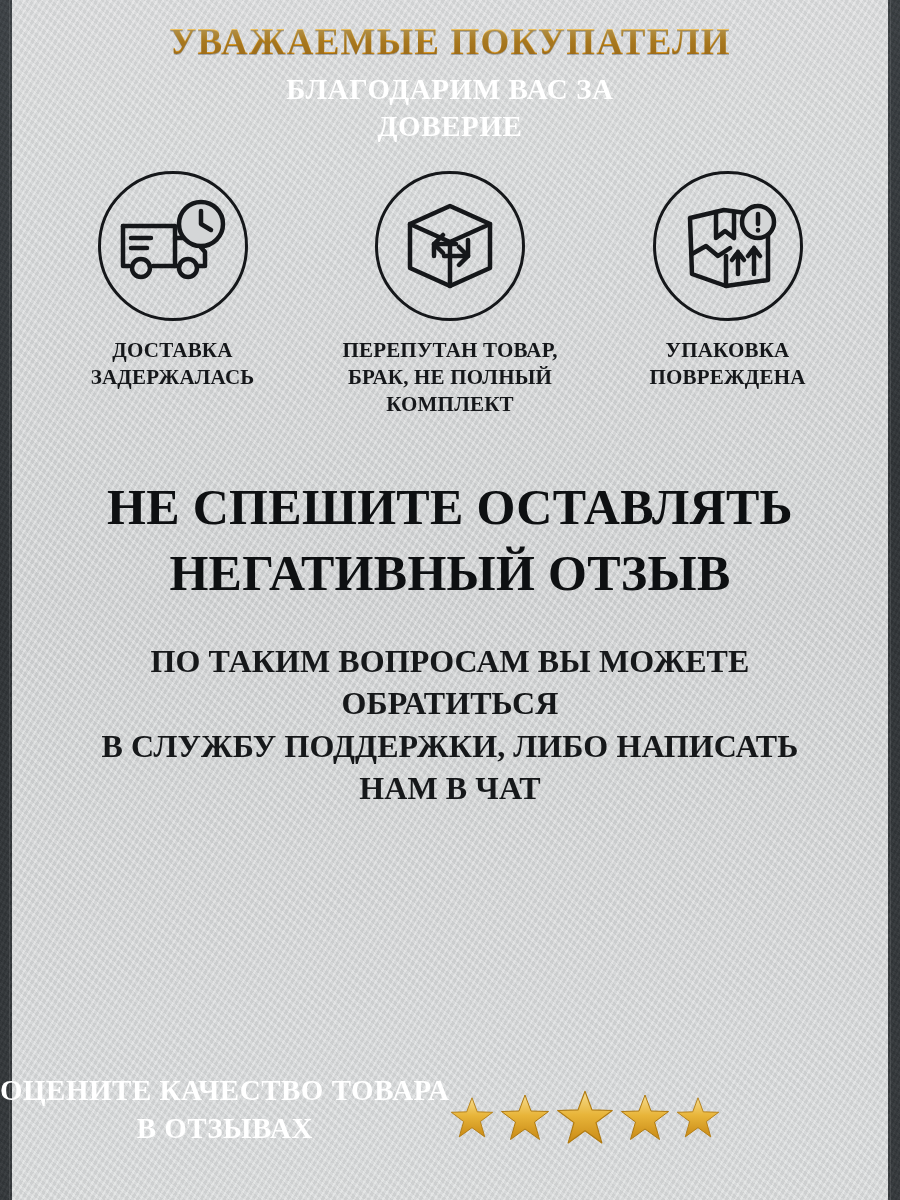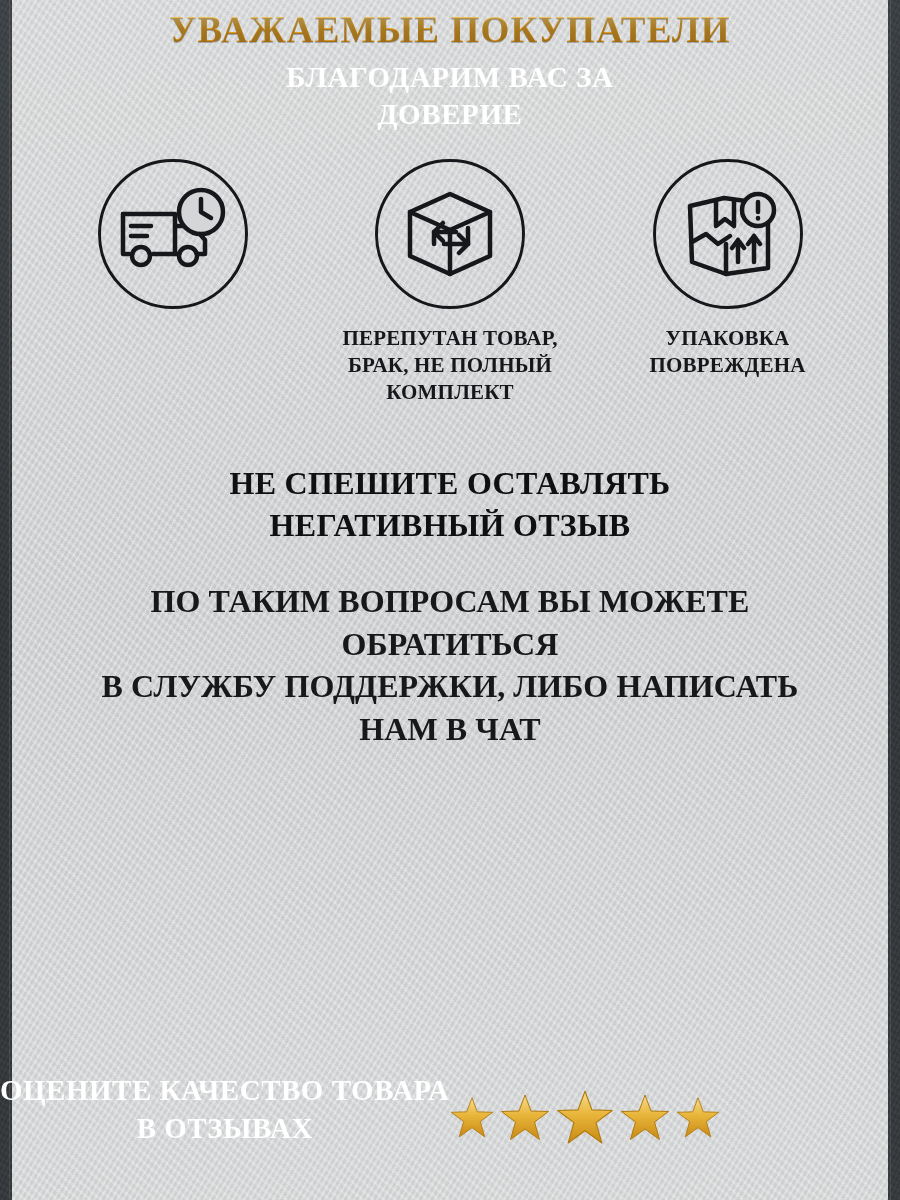--- a/index.html
+++ b/index.html
@@ -54,21 +54,21 @@
     inset: 0;
     display: flex;
     flex-direction: column;
     align-items: center;
   }
 
   
   .header {
     width: 100%;
     text-align: center;
-    padding-top: 8px;
+    padding-top: 20px;
   }
   .title-gold {
     font-size: 37px;
     font-weight: bold;
     letter-spacing: 1.2px;
     color: #e8a830;
     background: linear-gradient(180deg, #f6d98a 0%, #e0a12a 48%, #c9861c 100%);
     -webkit-background-clip: text;
     background-clip: text;
     -webkit-text-fill-color: transparent;
@@ -128,21 +128,21 @@
     color: #15171a;
     line-height: 1.28;
     letter-spacing: 0.2px;
   }
 
   
   .big-heading {
     margin-top: 56px;
     width: 780px;
     text-align: center;
-    font-size: 32px;
+    font-size: 50px;
     font-weight: bold;
     color: #0e1012;
     line-height: 1.32;
     letter-spacing: 0.3px;
   }
 
   
   .support {
     margin-top: 34px;
     width: 790px;
@@ -210,20 +210,24 @@
           <path d="M6 30 L58 30 L58 70 L36 70"></path>
           <path d="M58 42 L76 42 L88 56 L88 70 L80 70"></path>
           <path d="M58 70 L62 70"></path>
           <circle cx="24" cy="72" r="9"></circle>
           <circle cx="71" cy="72" r="9"></circle>
           <path d="M14 42 L34 42 M14 52 L30 52"></path>
           <circle cx="84" cy="28" r="22" fill="#d4d6d7"></circle>
           <path d="M84 15 L84 28 L94 34"></path>
         </svg>
       </div>
+      <div class="icon-caption">
+        <div>ДОСТАВКА</div>
+        <div>ЗАДЕРЖАЛАСЬ</div>
+      </div>
     </div>
 
     <div class="icon-col">
       <div class="circle">
         <svg width="112" height="104" viewBox="0 0 112 104" fill="none" stroke="#15171a" stroke-width="4.5" stroke-linecap="round" stroke-linejoin="round">
           <path d="M16 30 L56 12 L96 30 L56 48 Z"></path>
           <path d="M16 30 L16 74 L56 92 L96 74 L96 30"></path>
           <path d="M56 48 L56 92"></path>
           <path d="M40 62 L40 50 L62 50"></path>
           <path d="M49 41 L40 50 L49 59"></path>

